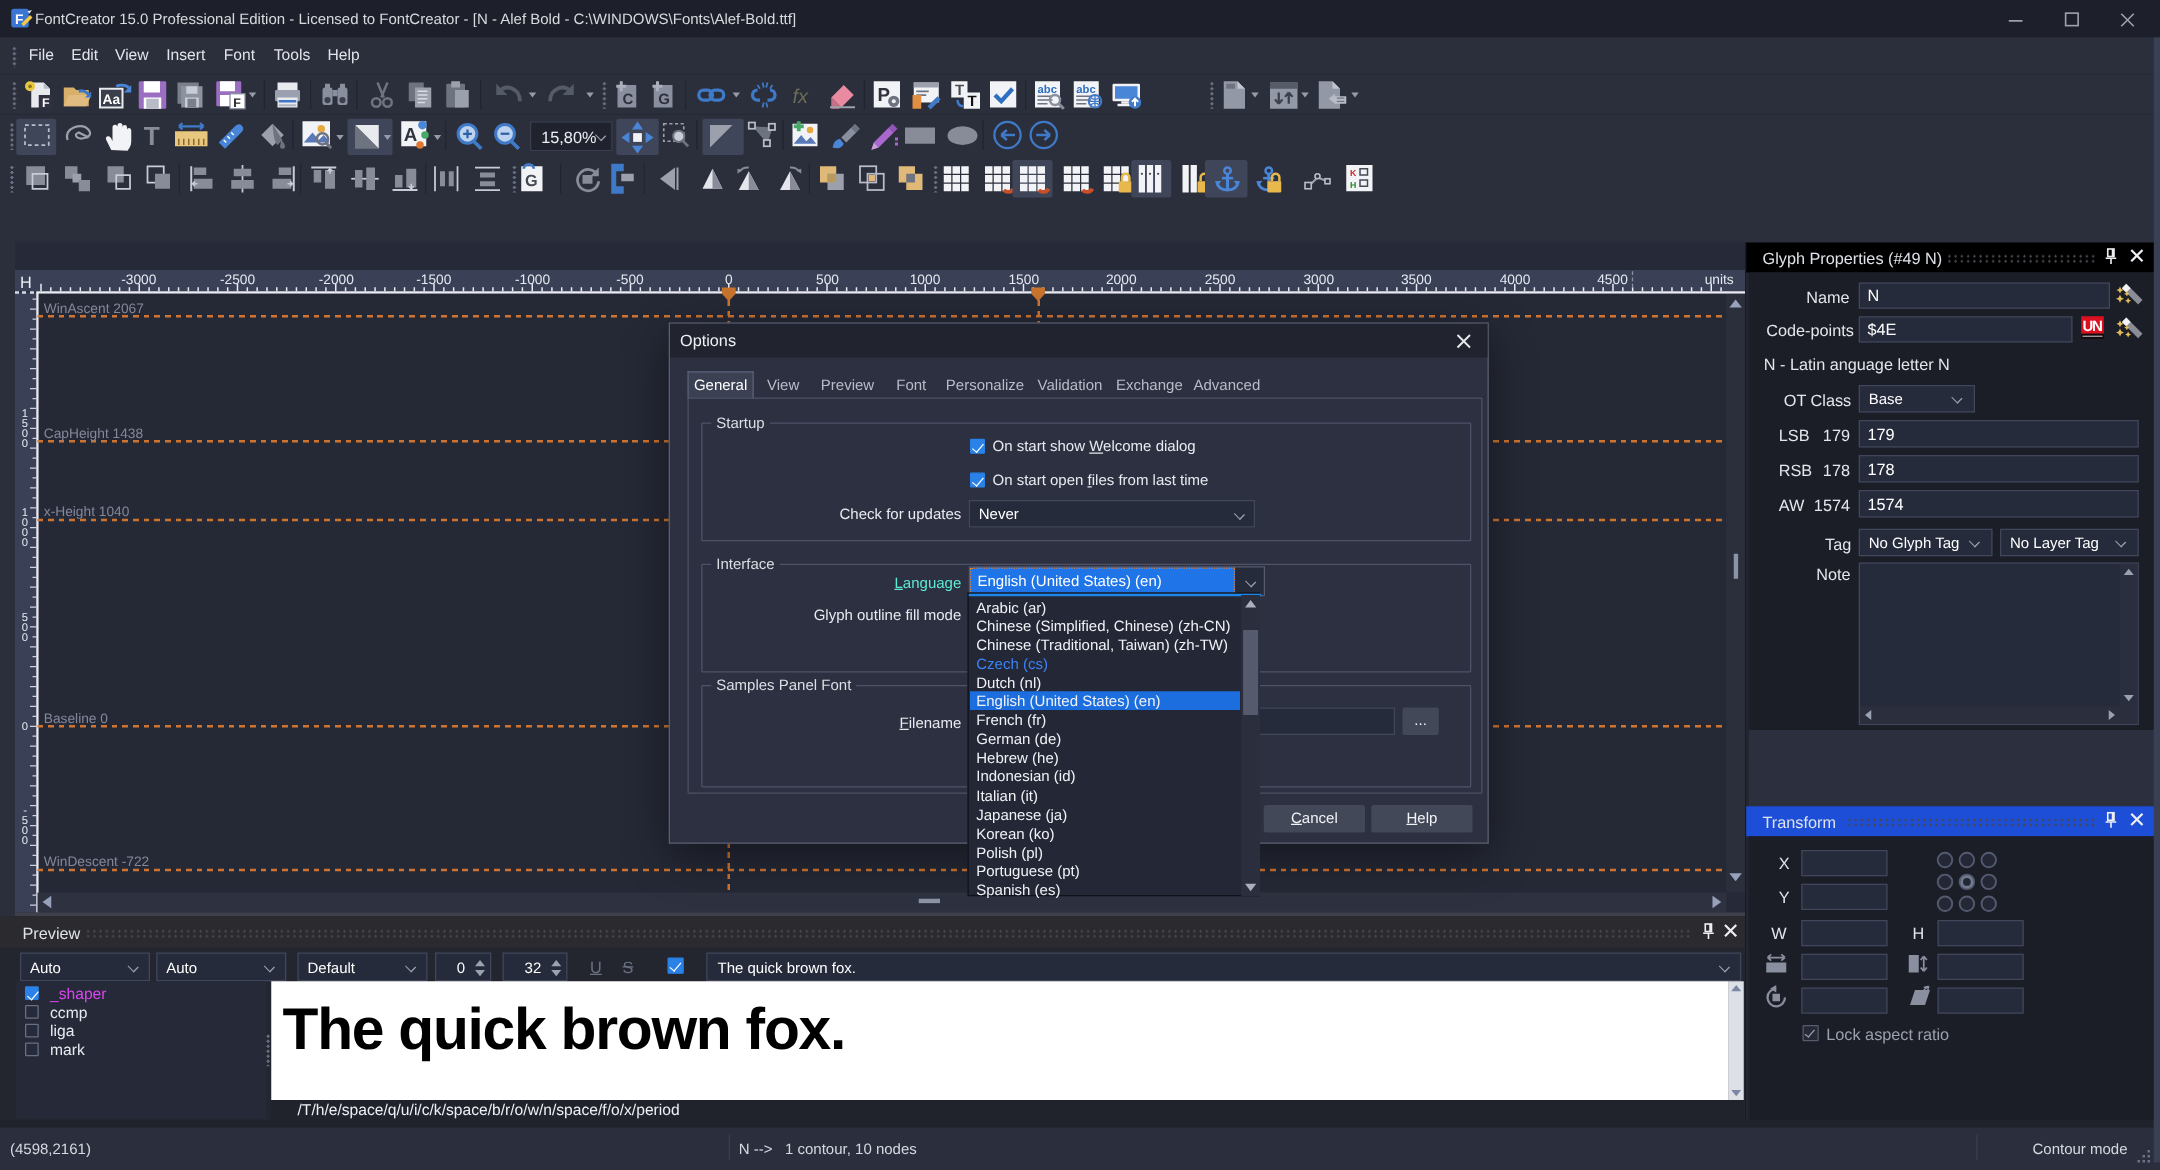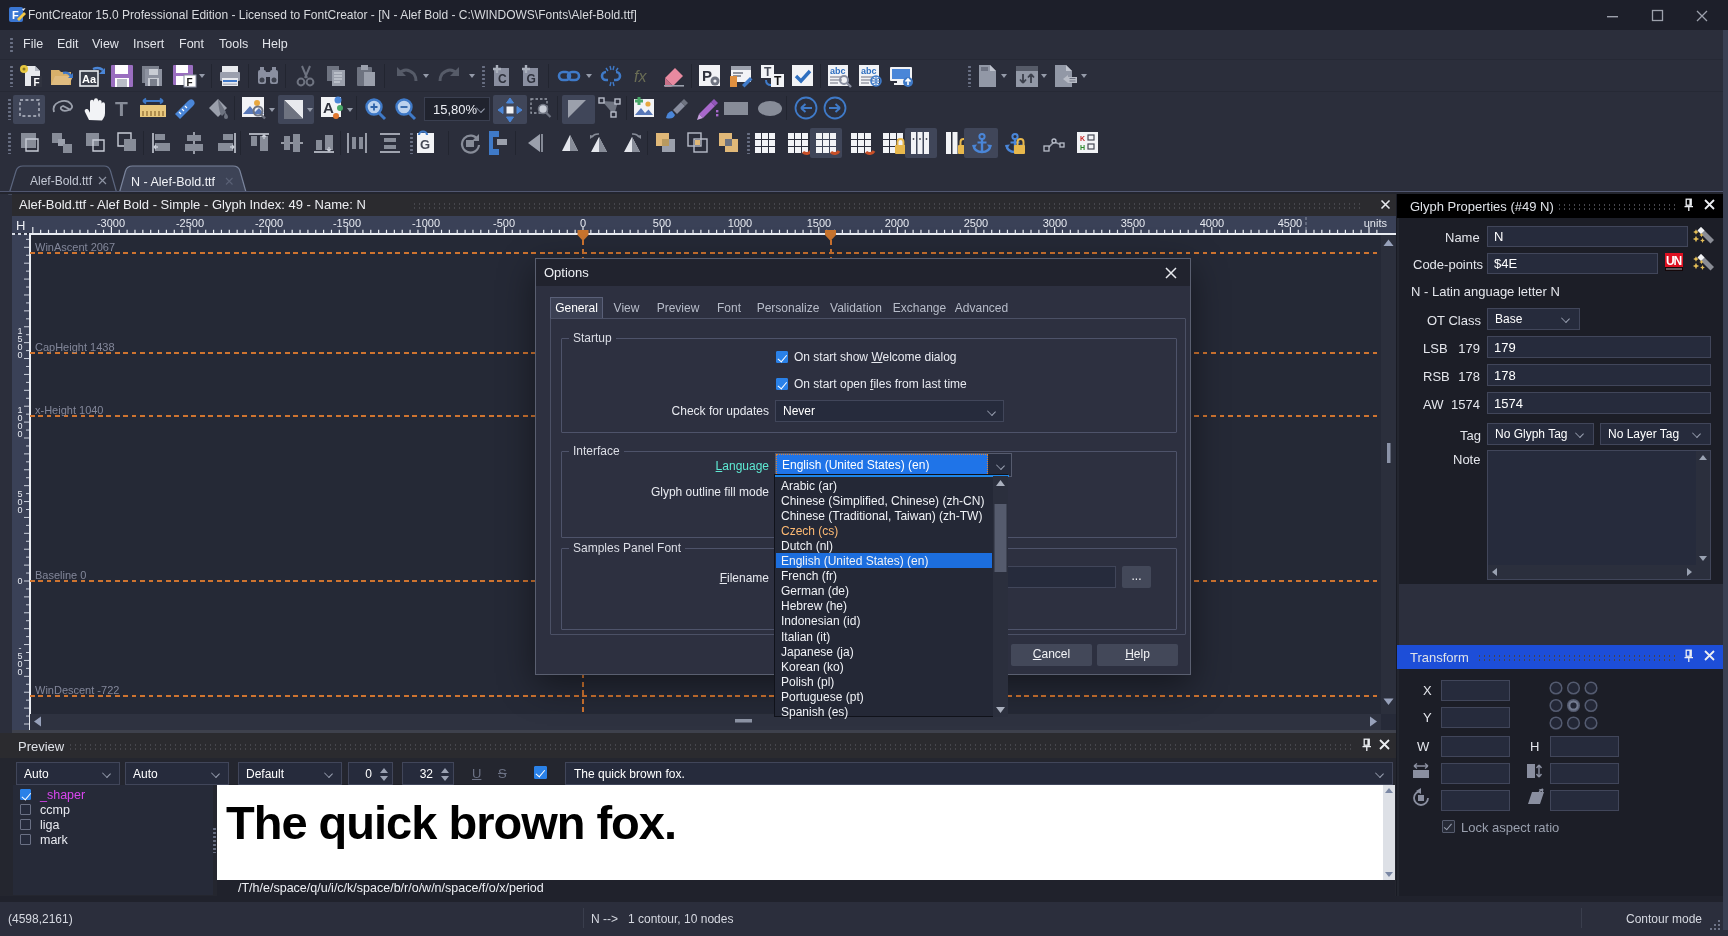--- a/index.html
+++ b/index.html
@@ -620,40 +620,21 @@
       <svg style="left:1076px;top:131px;" width="24" height="24">
         <rect x="1" y="1" width="21" height="21" fill="#f2f3f6"></rect>
 <g font-size="7" font-weight="bold">
           <text x="4" y="10" fill="#c82828">K</text>
           <text x="4" y="19" fill="#288828">H</text>
         </g>
 <rect x="12" y="4" width="6" height="5" fill="none" stroke="#464a56" stroke-width="1.2"></rect>
         <rect x="12" y="13" width="6" height="5" fill="none" stroke="#464a56" stroke-width="1.2"></rect>
       </svg>
     </div>
-<div id="tabbar" style="position:absolute;left:0;top:160px;width:1728px;height:34px;background:#2b2e3b;">
-<svg style="left:0;top:4px;" width="300" height="30">
- <path d="M9 30 L16 7 Q17.5 2 23 2 L104 2 Q109 2 110.5 7 L117 30 Z" fill="#2b2e3b" stroke="#5c667f" stroke-width="1.2"></path>
- <path d="M119 30 L125.5 7 Q127 2 132.5 2 L233 2 Q238.5 2 240 7 L246.5 30 Z" fill="#3d4356" stroke="#7a849c" stroke-width="1.2"></path>
- <text x="30" y="21" font-size="12" fill="#c3c8d4">Alef-Bold.ttf</text>
- <path d="M99 13 l7 7 M106 13 l-7 7" stroke="#8d93a2" stroke-width="1.2"></path>
- <text x="131" y="21.5" font-size="12.5" fill="#f0f2f6">N - Alef-Bold.ttf</text>
- <path d="M226 14 l6.5 6.5 M232.5 14 l-6.5 6.5" stroke="#5a6175" stroke-width="1.1"></path>
-</svg>
-<div class="abs" style="left:0px;top:30.5px;width:1728px;height:1.2px;background:#515770;"></div>
-<div class="abs" style="left:0px;top:31.7px;width:1728px;height:2.3px;background:#23252e;"></div>
-</div>
 <div id="editorwrap" style="position:absolute;left:12px;top:194px;width:1384px;height:539px;background:#262a38;">
-      <div class="abs" style="left:0;top:0;width:1384px;height:22px;background:#2b2b2f;color:#eceef2;font-size:13px;">
-<div class="abs" style="left:7px;top:3px;">Alef-Bold.ttf - Alef Bold - Simple - Glyph Index: 49 - Name: N</div>
-<div class="hatch" style="left:400px;top:8px;width:950px;height:8px;"></div>
-<svg style="left:1368px;top:5px;" width="12" height="12">
-          <path d="M1.5 1.5 l8 8 M9.5 1.5 l-8 8" stroke="#e8eaef" stroke-width="1.6"></path>
-        </svg>
-</div>
       <div class="abs" style="left:0;top:22px;width:1384px;height:17px;background:#3a4157;">
 <svg style="left:0;top:0;" width="1384" height="17">
 <path d="M20.80 11.00 L20.80 17 M28.66 13.70 L28.66 17 M36.52 13.70 L36.52 17 M44.38 13.70 L44.38 17 M52.24 13.70 L52.24 17 M60.10 13.70 L60.10 17 M67.96 13.70 L67.96 17 M75.82 13.70 L75.82 17 M83.68 13.70 L83.68 17 M91.54 13.70 L91.54 17 M99.40 11.00 L99.40 17 M107.26 13.70 L107.26 17 M115.12 13.70 L115.12 17 M122.98 13.70 L122.98 17 M130.84 13.70 L130.84 17 M138.70 13.70 L138.70 17 M146.56 13.70 L146.56 17 M154.42 13.70 L154.42 17 M162.28 13.70 L162.28 17 M170.14 13.70 L170.14 17 M178.00 11.00 L178.00 17 M185.86 13.70 L185.86 17 M193.72 13.70 L193.72 17 M201.58 13.70 L201.58 17 M209.44 13.70 L209.44 17 M217.30 13.70 L217.30 17 M225.16 13.70 L225.16 17 M233.02 13.70 L233.02 17 M240.88 13.70 L240.88 17 M248.74 13.70 L248.74 17 M256.60 11.00 L256.60 17 M264.46 13.70 L264.46 17 M272.32 13.70 L272.32 17 M280.18 13.70 L280.18 17 M288.04 13.70 L288.04 17 M295.90 13.70 L295.90 17 M303.76 13.70 L303.76 17 M311.62 13.70 L311.62 17 M319.48 13.70 L319.48 17 M327.34 13.70 L327.34 17 M335.20 11.00 L335.20 17 M343.06 13.70 L343.06 17 M350.92 13.70 L350.92 17 M358.78 13.70 L358.78 17 M366.64 13.70 L366.64 17 M374.50 13.70 L374.50 17 M382.36 13.70 L382.36 17 M390.22 13.70 L390.22 17 M398.08 13.70 L398.08 17 M405.94 13.70 L405.94 17 M413.80 11.00 L413.80 17 M421.66 13.70 L421.66 17 M429.52 13.70 L429.52 17 M437.38 13.70 L437.38 17 M445.24 13.70 L445.24 17 M453.10 13.70 L453.10 17 M460.96 13.70 L460.96 17 M468.82 13.70 L468.82 17 M476.68 13.70 L476.68 17 M484.54 13.70 L484.54 17 M492.40 11.00 L492.40 17 M500.26 13.70 L500.26 17 M508.12 13.70 L508.12 17 M515.98 13.70 L515.98 17 M523.84 13.70 L523.84 17 M531.70 13.70 L531.70 17 M539.56 13.70 L539.56 17 M547.42 13.70 L547.42 17 M555.28 13.70 L555.28 17 M563.14 13.70 L563.14 17 M571.00 11.00 L571.00 17 M578.86 13.70 L578.86 17 M586.72 13.70 L586.72 17 M594.58 13.70 L594.58 17 M602.44 13.70 L602.44 17 M610.30 13.70 L610.30 17 M618.16 13.70 L618.16 17 M626.02 13.70 L626.02 17 M633.88 13.70 L633.88 17 M641.74 13.70 L641.74 17 M649.60 11.00 L649.60 17 M657.46 13.70 L657.46 17 M665.32 13.70 L665.32 17 M673.18 13.70 L673.18 17 M681.04 13.70 L681.04 17 M688.90 13.70 L688.90 17 M696.76 13.70 L696.76 17 M704.62 13.70 L704.62 17 M712.48 13.70 L712.48 17 M720.34 13.70 L720.34 17 M728.20 11.00 L728.20 17 M736.06 13.70 L736.06 17 M743.92 13.70 L743.92 17 M751.78 13.70 L751.78 17 M759.64 13.70 L759.64 17 M767.50 13.70 L767.50 17 M775.36 13.70 L775.36 17 M783.22 13.70 L783.22 17 M791.08 13.70 L791.08 17 M798.94 13.70 L798.94 17 M806.80 11.00 L806.80 17 M814.66 13.70 L814.66 17 M822.52 13.70 L822.52 17 M830.38 13.70 L830.38 17 M838.24 13.70 L838.24 17 M846.10 13.70 L846.10 17 M853.96 13.70 L853.96 17 M861.82 13.70 L861.82 17 M869.68 13.70 L869.68 17 M877.54 13.70 L877.54 17 M885.40 11.00 L885.40 17 M893.26 13.70 L893.26 17 M901.12 13.70 L901.12 17 M908.98 13.70 L908.98 17 M916.84 13.70 L916.84 17 M924.70 13.70 L924.70 17 M932.56 13.70 L932.56 17 M940.42 13.70 L940.42 17 M948.28 13.70 L948.28 17 M956.14 13.70 L956.14 17 M964.00 11.00 L964.00 17 M971.86 13.70 L971.86 17 M979.72 13.70 L979.72 17 M987.58 13.70 L987.58 17 M995.44 13.70 L995.44 17 M1003.30 13.70 L1003.30 17 M1011.16 13.70 L1011.16 17 M1019.02 13.70 L1019.02 17 M1026.88 13.70 L1026.88 17 M1034.74 13.70 L1034.74 17 M1042.60 11.00 L1042.60 17 M1050.46 13.70 L1050.46 17 M1058.32 13.70 L1058.32 17 M1066.18 13.70 L1066.18 17 M1074.04 13.70 L1074.04 17 M1081.90 13.70 L1081.90 17 M1089.76 13.70 L1089.76 17 M1097.62 13.70 L1097.62 17 M1105.48 13.70 L1105.48 17 M1113.34 13.70 L1113.34 17 M1121.20 11.00 L1121.20 17 M1129.06 13.70 L1129.06 17 M1136.92 13.70 L1136.92 17 M1144.78 13.70 L1144.78 17 M1152.64 13.70 L1152.64 17 M1160.50 13.70 L1160.50 17 M1168.36 13.70 L1168.36 17 M1176.22 13.70 L1176.22 17 M1184.08 13.70 L1184.08 17 M1191.94 13.70 L1191.94 17 M1199.80 11.00 L1199.80 17 M1207.66 13.70 L1207.66 17 M1215.52 13.70 L1215.52 17 M1223.38 13.70 L1223.38 17 M1231.24 13.70 L1231.24 17 M1239.10 13.70 L1239.10 17 M1246.96 13.70 L1246.96 17 M1254.82 13.70 L1254.82 17 M1262.68 13.70 L1262.68 17 M1270.54 13.70 L1270.54 17 M1278.40 11.00 L1278.40 17 M1286.26 13.70 L1286.26 17 M1294.12 13.70 L1294.12 17 M1301.98 13.70 L1301.98 17 M1309.84 13.70 L1309.84 17 M1317.70 13.70 L1317.70 17 M1325.56 13.70 L1325.56 17 M1333.42 13.70 L1333.42 17 M1341.28 13.70 L1341.28 17 M1349.14 13.70 L1349.14 17 M1357.00 11.00 L1357.00 17 M1364.86 13.70 L1364.86 17" stroke="#e8ebf1" stroke-width="1.2"></path>
 <text x="99" y="11" font-size="11" fill="#e6e9f0" text-anchor="middle">-3000</text>
           <text x="178" y="11" font-size="11" fill="#e6e9f0" text-anchor="middle">-2500</text>
           <text x="257" y="11" font-size="11" fill="#e6e9f0" text-anchor="middle">-2000</text>
           <text x="335" y="11" font-size="11" fill="#e6e9f0" text-anchor="middle">-1500</text>
           <text x="414" y="11" font-size="11" fill="#e6e9f0" text-anchor="middle">-1000</text>
           <text x="492" y="11" font-size="11" fill="#e6e9f0" text-anchor="middle">-500</text>
           <text x="571" y="11" font-size="11" fill="#e6e9f0" text-anchor="middle">0</text>
@@ -996,21 +977,21 @@
       <div class="abs" style="left:0px;top:0px;width:234px;height:2px;background:#1e86e8;"></div>
       <div class="abs" style="left:1px;top:3.0px;width:216px;height:15px;color:#f0f2f6;font-size:12px;">
         <span class="abs" style="left:5px;top:1px;">Arabic (ar)</span>
       </div>
       <div class="abs" style="left:1px;top:18.05px;width:216px;height:15px;color:#f0f2f6;font-size:12px;">
         <span class="abs" style="left:5px;top:1px;">Chinese (Simplified, Chinese) (zh-CN)</span>
       </div>
       <div class="abs" style="left:1px;top:33.1px;width:216px;height:15px;color:#f0f2f6;font-size:12px;">
         <span class="abs" style="left:5px;top:1px;">Chinese (Traditional, Taiwan) (zh-TW)</span>
       </div>
-      <div class="abs" style="left:1px;top:48.150000000000006px;width:216px;height:15px;color:#fdba74;font-size:12px;text-align:center;">
+      <div class="abs" style="left:1px;top:48.150000000000006px;width:216px;height:15px;color:#3b82f6;font-size:12px;text-align:center;">
         <span class="abs" style="left:5px;top:1px;">Czech (cs)</span>
       </div>
       <div class="abs" style="left:1px;top:63.2px;width:216px;height:15px;color:#f0f2f6;font-size:12px;">
         <span class="abs" style="left:5px;top:1px;">Dutch (nl)</span>
       </div>
       <div class="abs" style="left:1px;top:78.25px;width:216px;height:15px;background:#1c6ede;color:#f0f2f6;font-size:12px;">
         <span class="abs" style="left:5px;top:1px;">English (United States) (en)</span>
       </div>
       <div class="abs" style="left:1px;top:93.30000000000001px;width:216px;height:15px;color:#f0f2f6;font-size:12px;">
         <span class="abs" style="left:5px;top:1px;">French (fr)</span>

